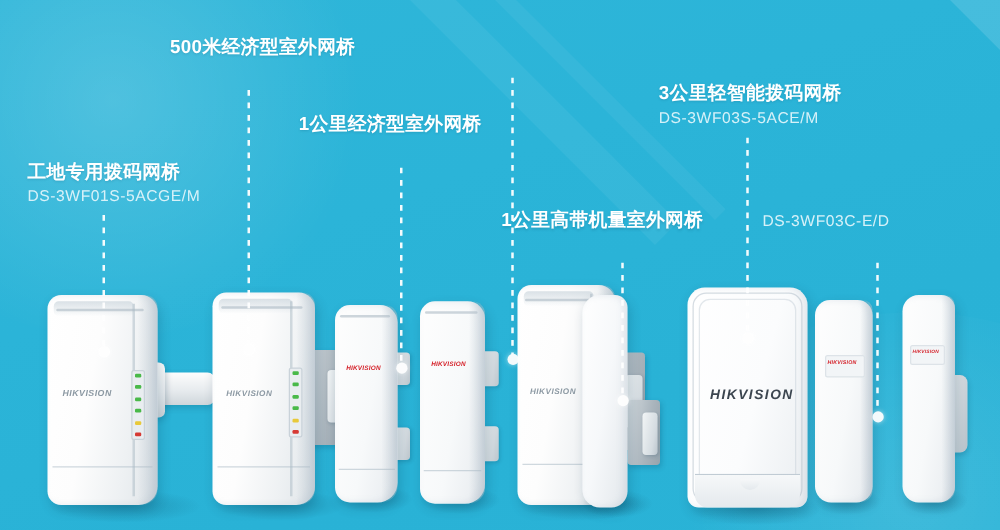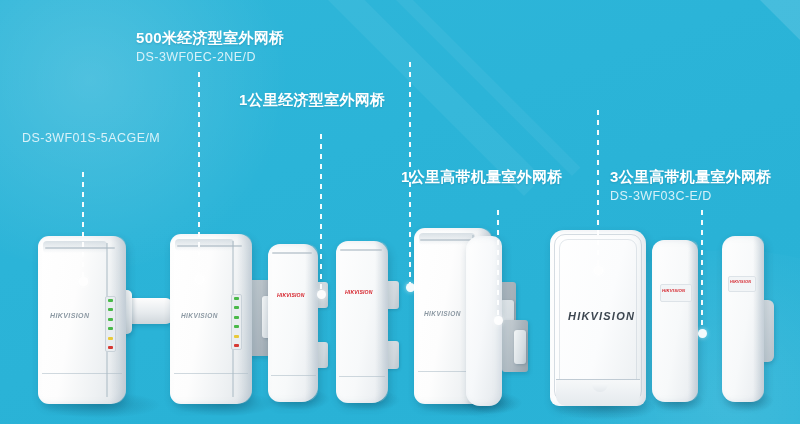--- a/index.html
+++ b/index.html
@@ -244,38 +244,41 @@
       <span class="dot"></span>
     </div>
   <div class="leader" style="left:597px;top:110px;height:161px;">
       <span class="dot"></span>
     </div>
   <div class="leader" style="left:701px;top:210px;height:124px;">
       <span class="dot"></span>
     </div>
 
   <div class="label" style="left:22px;top:128px;">
+    <div class="title">工地专用拨码网桥</div>
     <div class="model">DS-3WF01S-5ACGE/M</div>
   </div>
 
   <div class="label" style="left:136px;top:28px;">
     <div class="title">500米经济型室外网桥</div>
-    <div class="model">DS-3WF0EC-2NE/D</div>
   </div>
 
   <div class="label" style="left:239px;top:90px;">
     <div class="title">1公里经济型室外网桥</div>
   </div>
 
   <div class="label" style="left:341px;top:17px;">
   </div>
 
   <div class="label" style="left:401px;top:167px;">
     <div class="title">1公里高带机量室外网桥</div>
   </div>
 
+  <div class="label" style="left:527px;top:65px;">
+    <div class="title">3公里轻智能拨码网桥</div>
+    <div class="model">DS-3WF03S-5ACE/M</div>
+  </div>
 
   <div class="label" style="left:610px;top:167px;">
-    <div class="title">3公里高带机量室外网桥</div>
     <div class="model">DS-3WF03C-E/D</div>
   </div>
 
 </div>
 
 </body></html>

